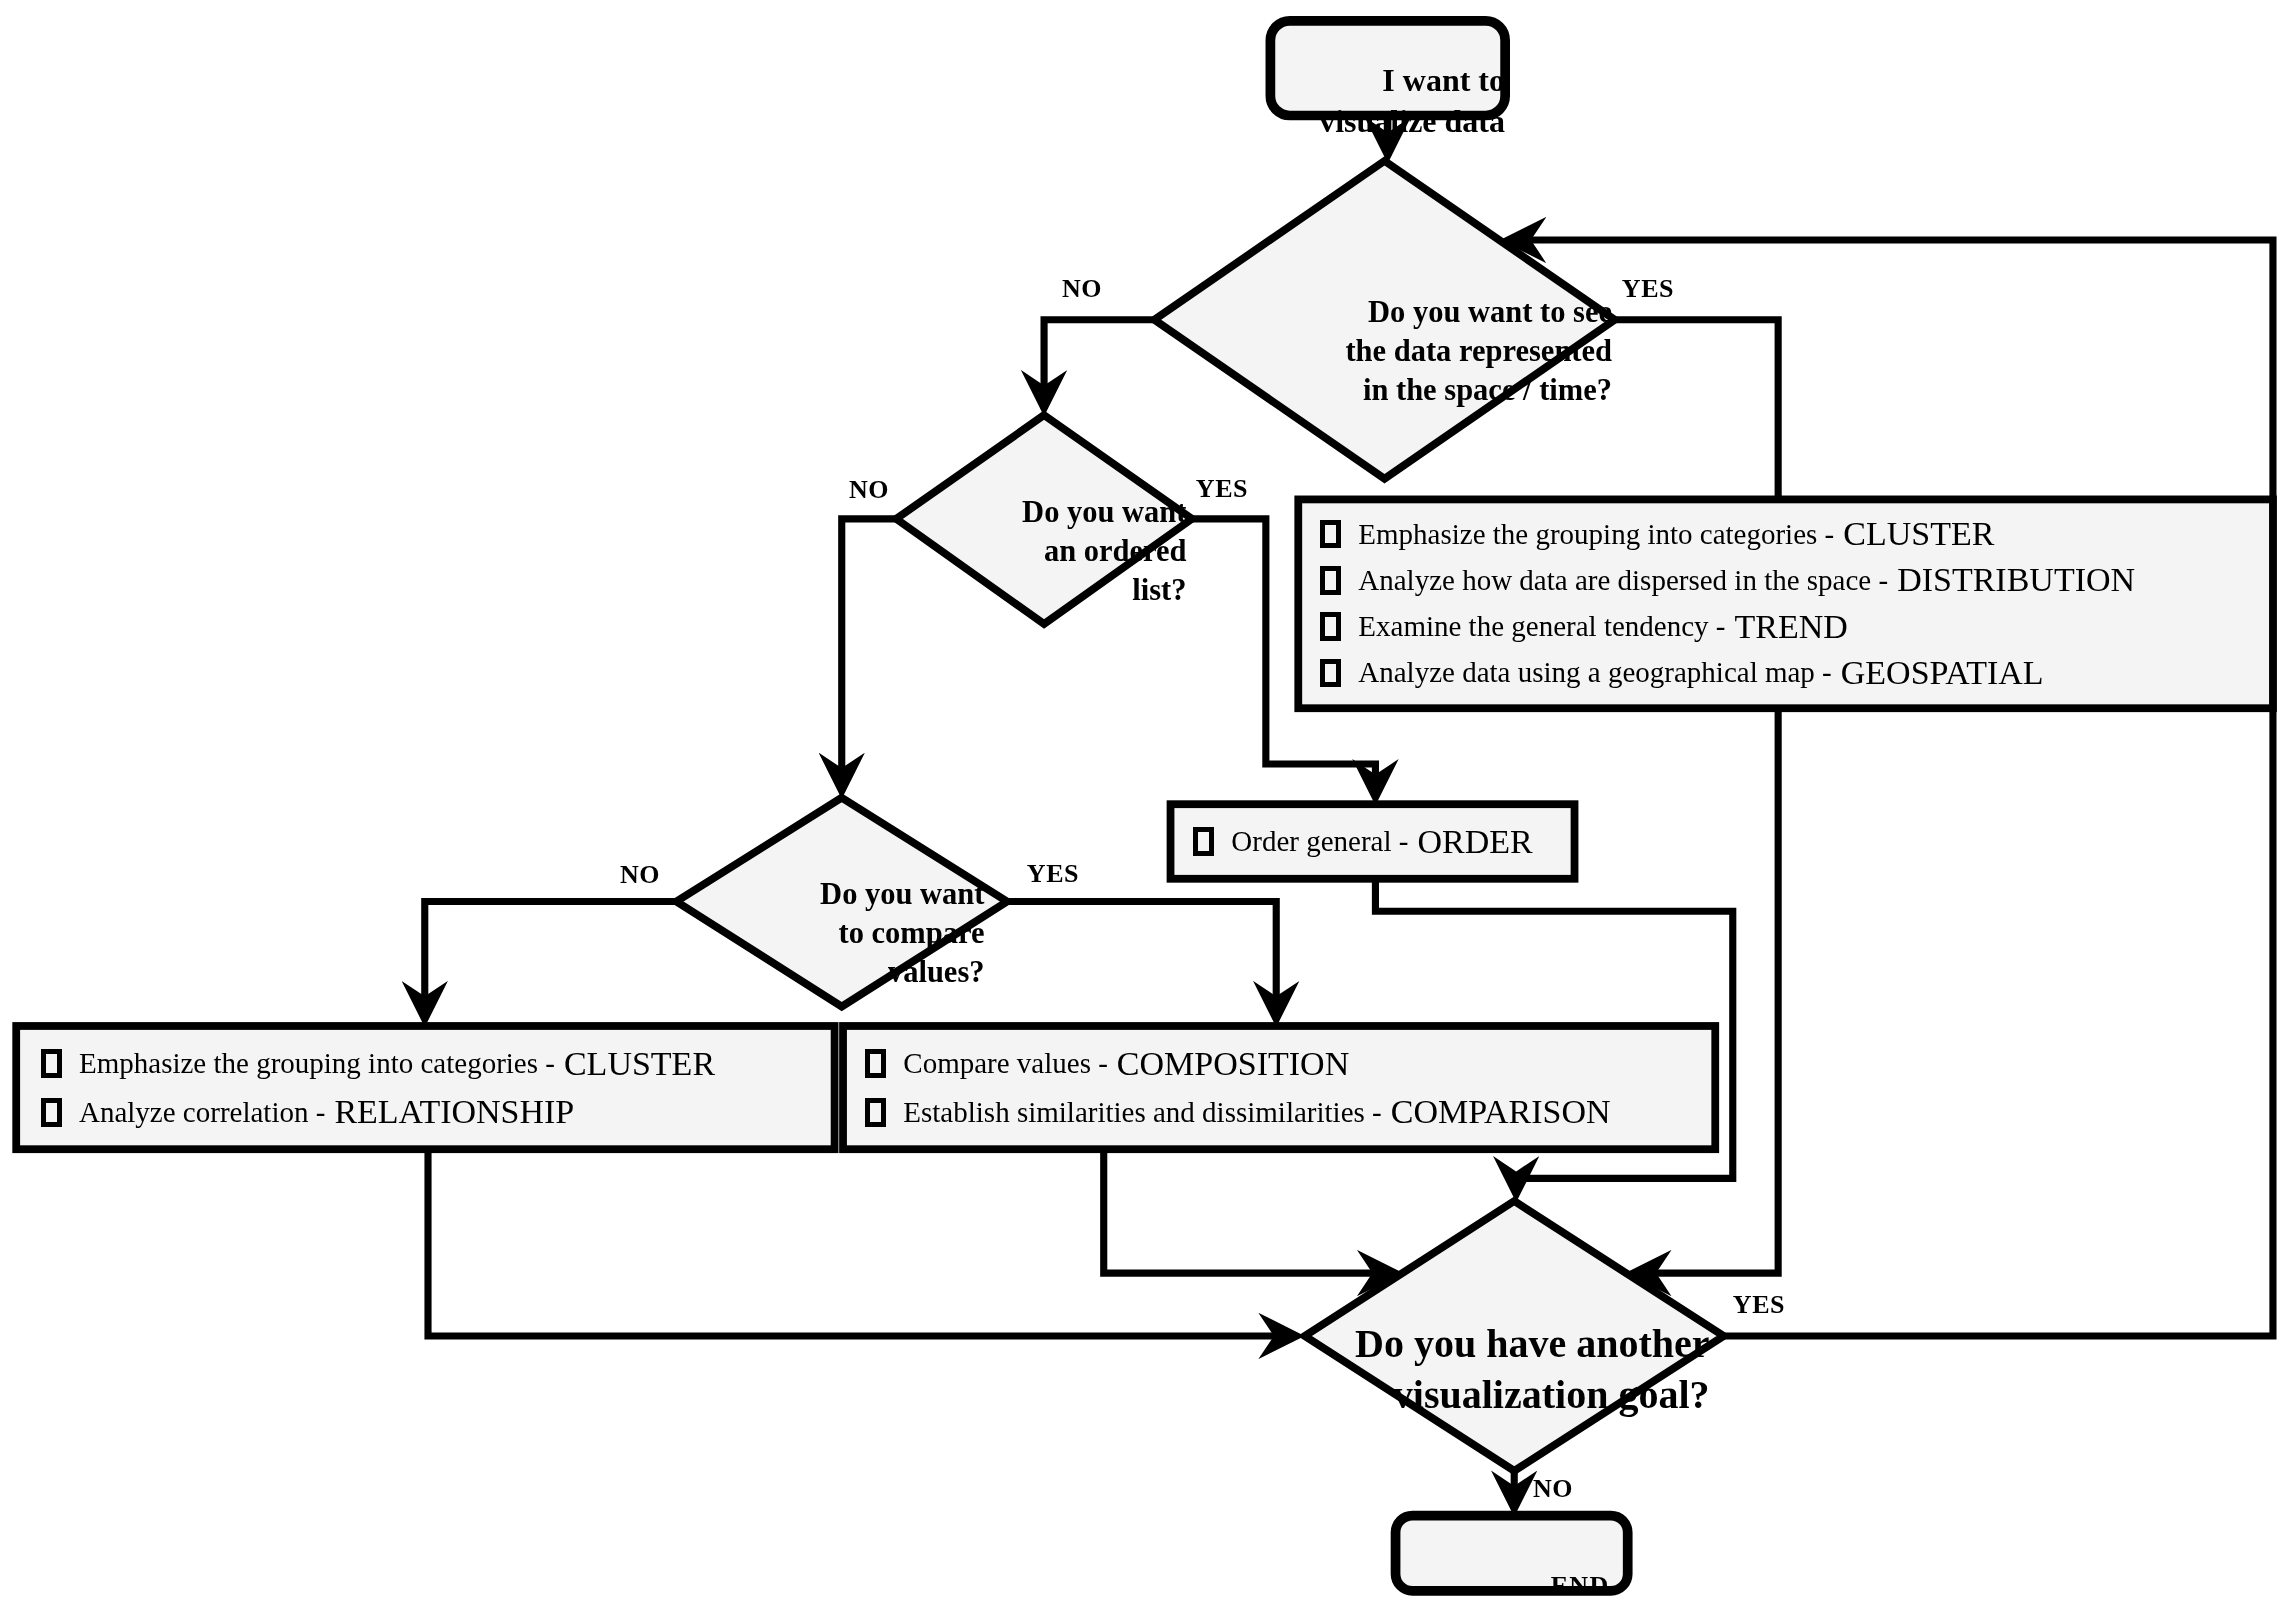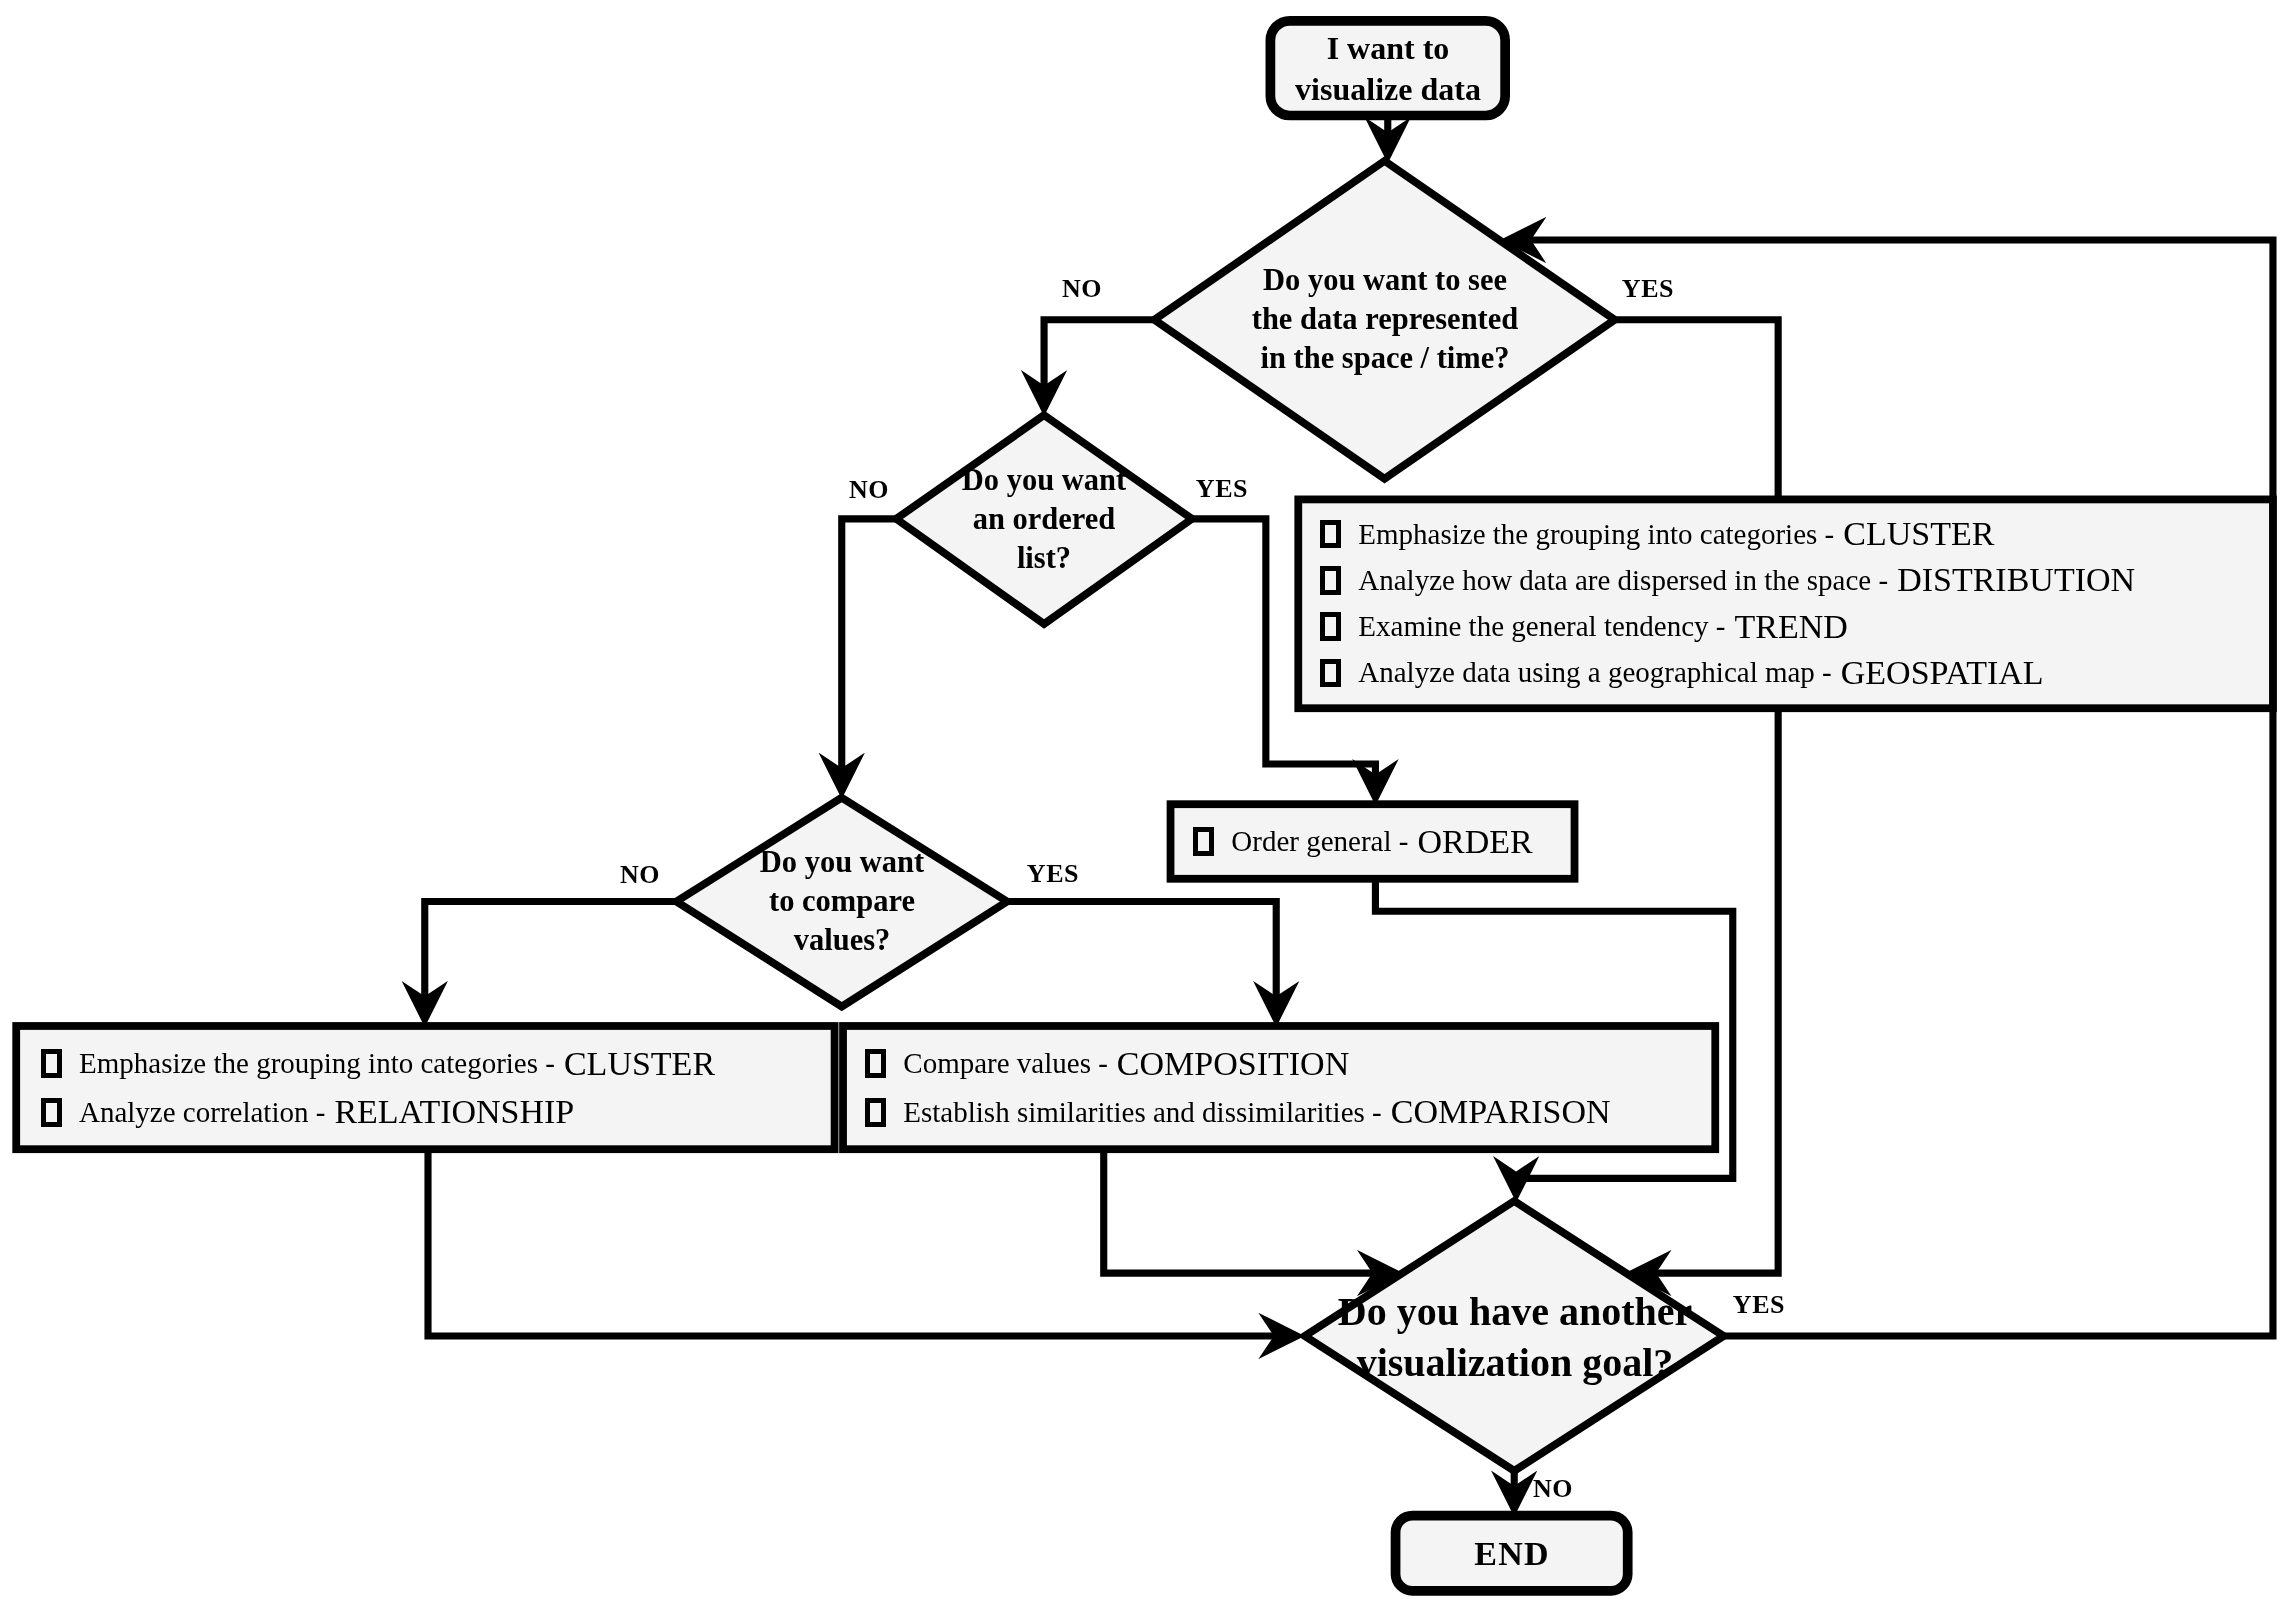--- a/index.html
+++ b/index.html
@@ -10,21 +10,21 @@
   .stage{position:relative;width:2295px;height:1611px;}
   .stage > svg{position:absolute;left:0;top:0;}
 
   
   .shape{fill:#f4f4f4;stroke:#000000;stroke-width:12;}
   .terminal{fill:#f4f4f4;stroke:#000000;stroke-width:15;}
   .ln{fill:none;stroke:#000000;stroke-width:11;}
 
   .qtext{
     position:absolute;transform:translate(-50%,-50%);
-    text-align:center;font-weight:700;white-space:pre-line;line-height:1.28;
+    text-align:right;font-weight:700;white-space:pre-line;line-height:1.28;margin-top:32px;
   }
   .branch{
     position:absolute;transform:translate(-50%,-50%);
     font-weight:700;font-size:26px;letter-spacing:0.6px;
   }
   .boxContent{
     position:absolute;display:flex;flex-direction:column;
     justify-content:space-evenly;align-items:stretch;
   }
   .row{display:flex;align-items:center;font-size:29px;white-space:nowrap;}
@@ -76,21 +76,21 @@
 the data represented
 in the space / time?</div>
   <div class="qtext" style="left:1044px;top:520px;font-size:30.5px;width:285px;">Do you want
 an ordered
 list?</div>
   <div class="qtext" style="left:842px;top:902px;font-size:30.5px;width:285px;">Do you want
 to compare
 values?</div>
   <div class="qtext" style="left:1515px;top:1337px;font-size:40px;width:389px;">Do you have another
 visualization goal?</div>
-  <div class="qtext" style="left:1512px;top:1554px;font-size:34px;width:195px;letter-spacing:1.3px;">END</div>
+  <div class="qtext" style="left:1512px;top:1554px;font-size:26px;width:195px;letter-spacing:1.3px;">END</div>
 
   <div class="branch" style="left:1082px;top:289px;">NO</div>
   <div class="branch" style="left:1648px;top:289px;">YES</div>
   <div class="branch" style="left:869px;top:490px;">NO</div>
   <div class="branch" style="left:1222px;top:489px;">YES</div>
   <div class="branch" style="left:640px;top:875px;">NO</div>
   <div class="branch" style="left:1053px;top:874px;">YES</div>
   <div class="branch" style="left:1759px;top:1305px;">YES</div>
   <div class="branch" style="left:1553px;top:1489px;">NO</div>
 

